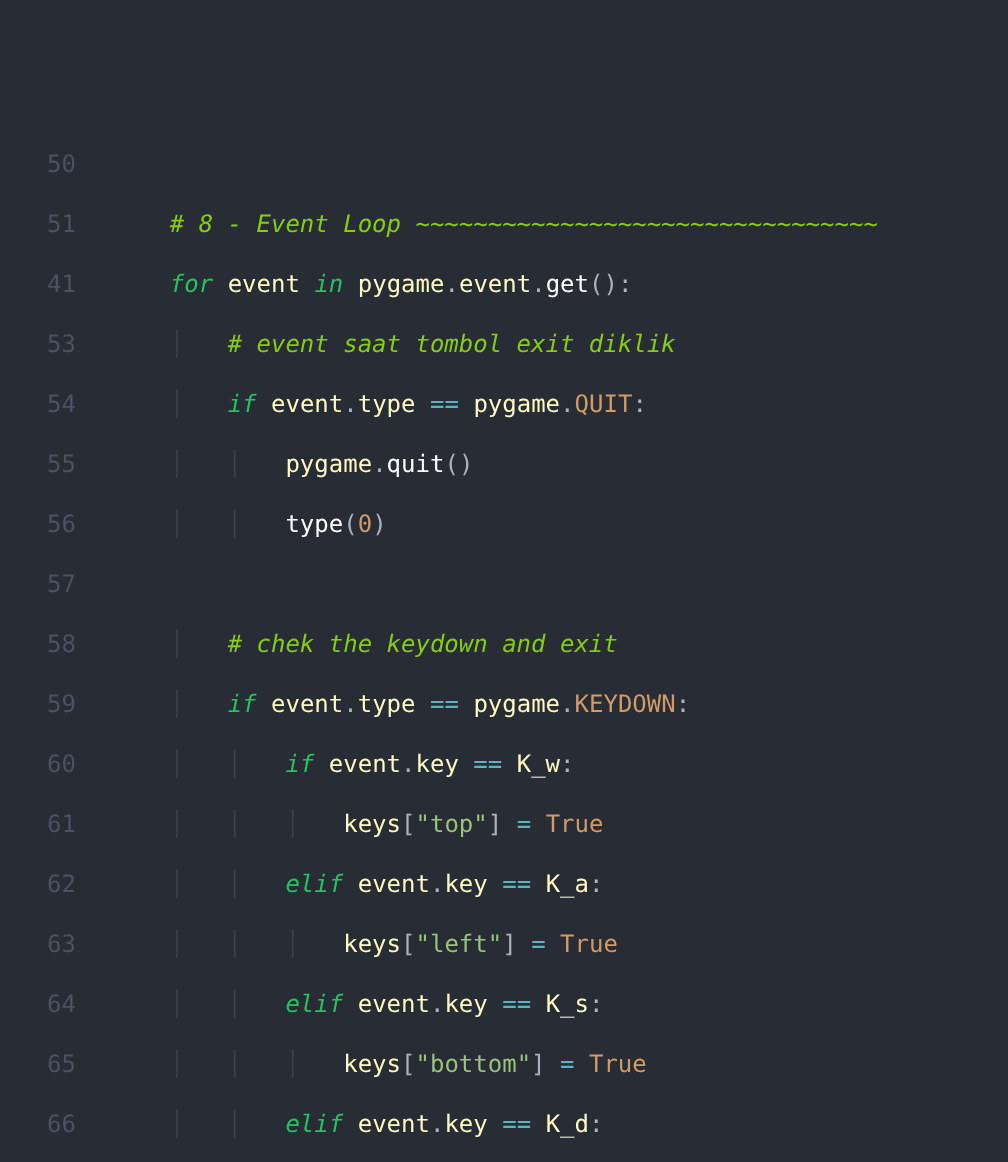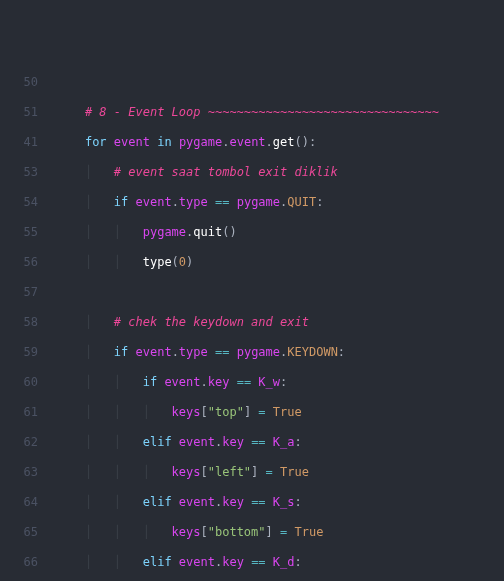--- a/index.html
+++ b/index.html
@@ -18,27 +18,27 @@
   .gutter {
     width: 52px;
     text-align: right;
     padding-right: 14px;
     color: #4b5263;
     user-select: none;
     flex-shrink: 0;
   }
   .code { flex: 1; padding-left: 4px; }
   .line { height: 15px; }
-  .cmt { color: #ec4899; font-style: italic; }
-  .kw  { color: #7dd3fc; }
+  .cmt { color: #84cc16; font-style: italic; }
+  .kw  { color: #22c55e; font-style: italic; }
   .fn  { color: #ffffff; }
   .num { color: #d19a66; }
   .str { color: #98c379; }
   .const { color: #d19a66; }
-  .obj { color: #d946ef; margin-top: 40px; }
+  .obj { color: #fef9c3; margin-top: 40px; }
   .op  { color: #56b6c2; }
   .pn  { color: #abb2bf; }
   .guide { color: #3b4048; }
 </style>
 </head>
 <body>
 
 
 
 <div class="editor">

